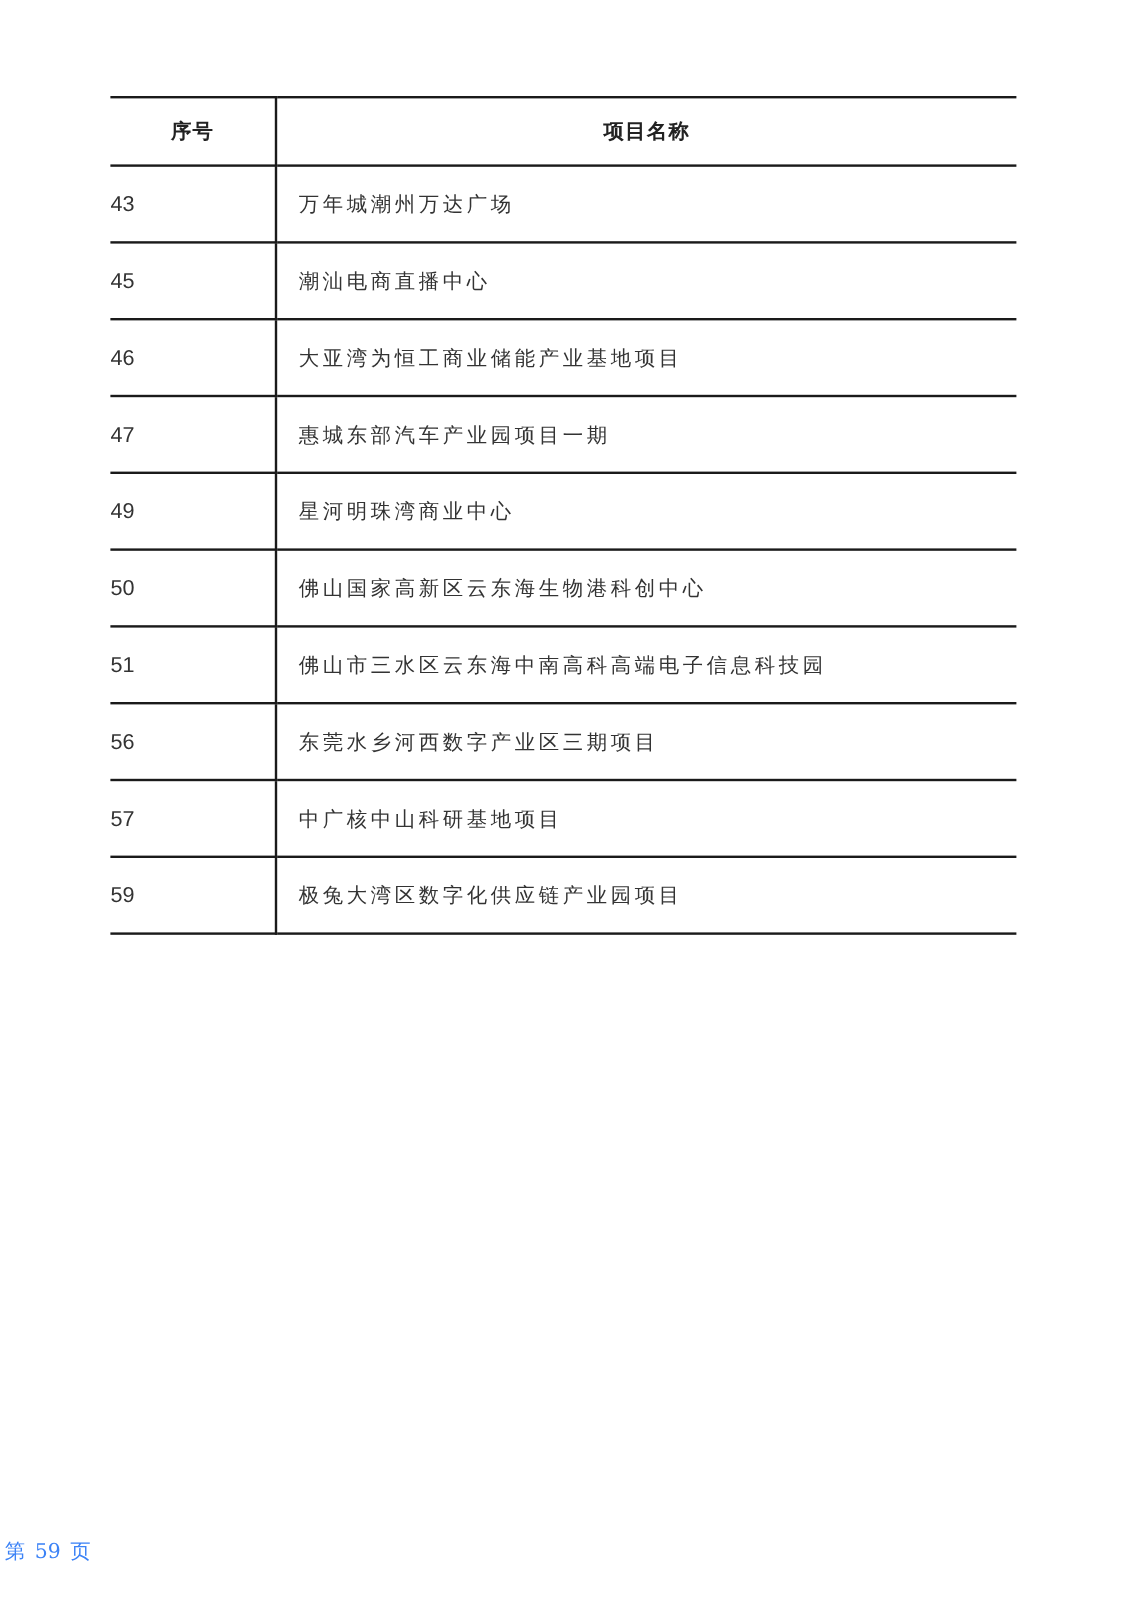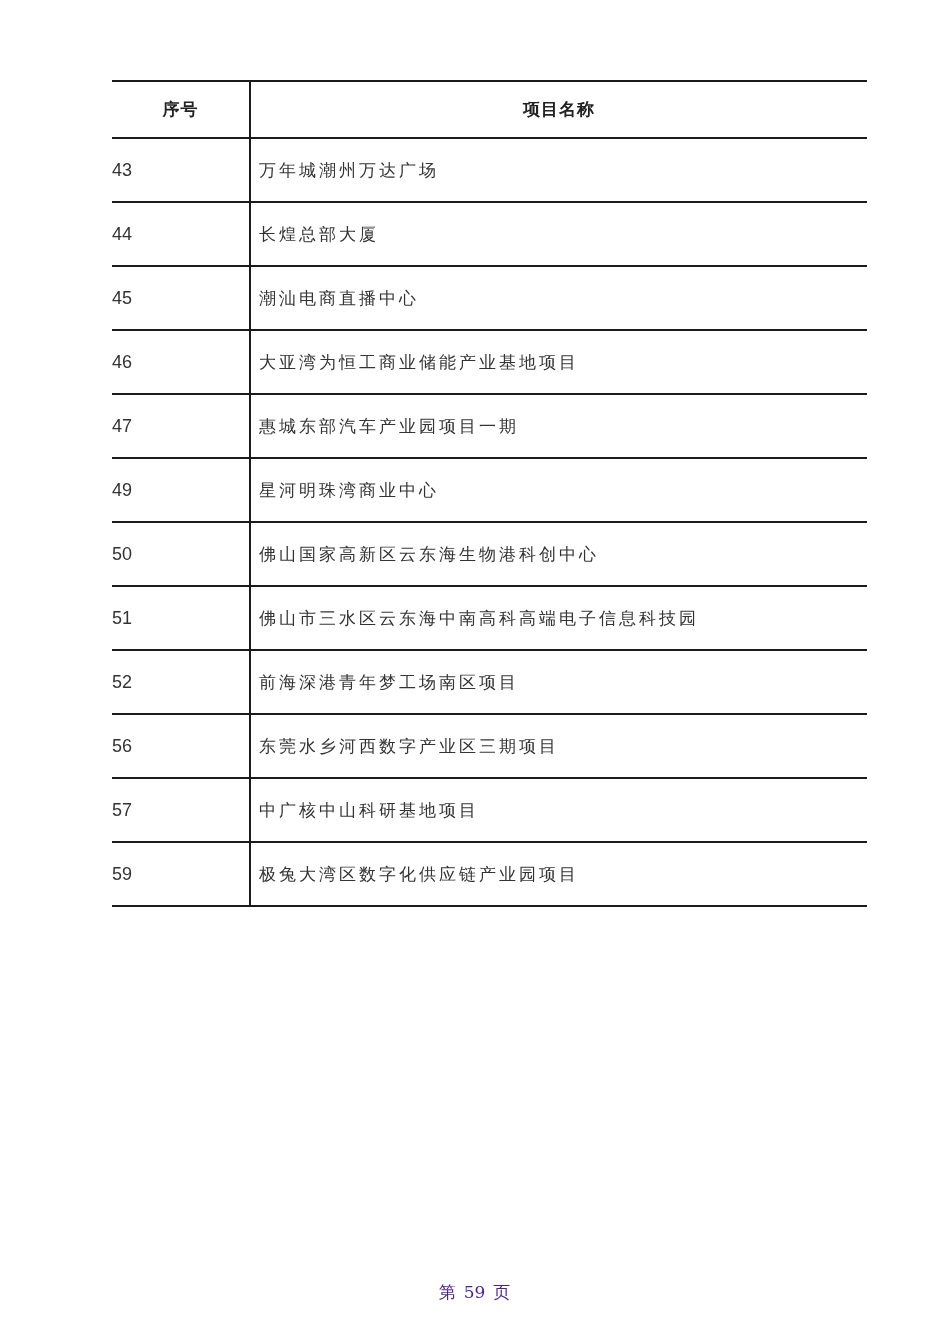--- a/index.html
+++ b/index.html
@@ -10,21 +10,21 @@
     body {
       width: 949px;
       height: 1344px;
       position: relative;
       overflow: hidden;
       font-family: "DejaVu Sans", "Liberation Sans", sans-serif;
       color: #222222;
     }
     .page-table {
       position: absolute;
-      left: 112px;
+      left: 92px;
       top: 80px;
       width: 755px;
       border-collapse: collapse;
       table-layout: fixed;
     }
     .page-table col.c-num { width: 138px; }
     .page-table col.c-name { width: 617px; }
     .page-table th, .page-table td {
       border-top: 2px solid #1a1a1a;
       border-bottom: 2px solid #1a1a1a;
@@ -48,33 +48,32 @@
       border-right: 2px solid #1a1a1a;
       font-family: "Liberation Sans", sans-serif;
       font-size: 18px;
       color: #333333;
     }
     .page-table th.num-head {
       border-right: 2px solid #1a1a1a;
     }
     .page-table .name-cell {
       text-align: left;
-      padding-left: 8px;
+      padding-left: 18px;
       letter-spacing: 3px;
       color: #333333;
     }
     .page-footer {
       position: absolute;
       left: 0;
       width: 949px;
       top: 1281px;
-      text-align: center;
       font-family: "DejaVu Serif", "Liberation Serif", serif;
       font-size: 17px;
-      color: #4c1d95;
+      color: #3b82f6;
     }
     .page-footer span { margin: 0 4px; }
   </style>
 </head>
 <body>
 
 <table class="page-table">
   <colgroup>
     <col class="c-num">
     <col class="c-name">
@@ -82,24 +81,20 @@
   <thead>
     <tr>
       <th class="num-head">序号</th>
       <th>项目名称</th>
     </tr>
   </thead>
   <tbody>
     <tr>
       <td class="num-cell">43</td>
       <td class="name-cell">万年城潮州万达广场</td>
-    </tr>
-    <tr>
-      <td class="num-cell">44</td>
-      <td class="name-cell">长煌总部大厦</td>
     </tr>
     <tr>
       <td class="num-cell">45</td>
       <td class="name-cell">潮汕电商直播中心</td>
     </tr>
     <tr>
       <td class="num-cell">46</td>
       <td class="name-cell">大亚湾为恒工商业储能产业基地项目</td>
     </tr>
     <tr>
@@ -112,24 +107,20 @@
     </tr>
     <tr>
       <td class="num-cell">50</td>
       <td class="name-cell">佛山国家高新区云东海生物港科创中心</td>
     </tr>
     <tr>
       <td class="num-cell">51</td>
       <td class="name-cell">佛山市三水区云东海中南高科高端电子信息科技园</td>
     </tr>
     <tr>
-      <td class="num-cell">52</td>
-      <td class="name-cell">前海深港青年梦工场南区项目</td>
-    </tr>
-    <tr>
       <td class="num-cell">56</td>
       <td class="name-cell">东莞水乡河西数字产业区三期项目</td>
     </tr>
     <tr>
       <td class="num-cell">57</td>
       <td class="name-cell">中广核中山科研基地项目</td>
     </tr>
     <tr>
       <td class="num-cell">59</td>
       <td class="name-cell">极兔大湾区数字化供应链产业园项目</td>

